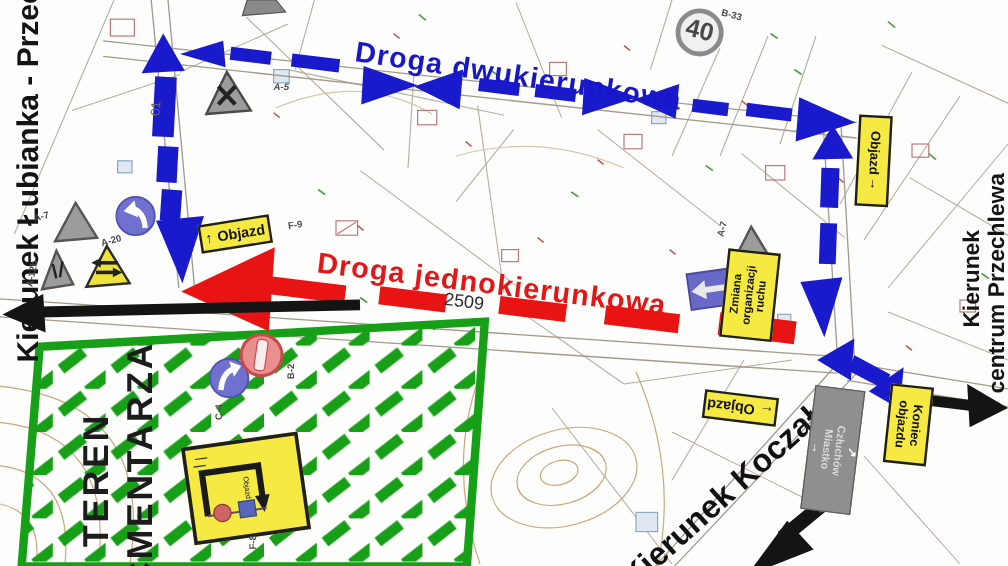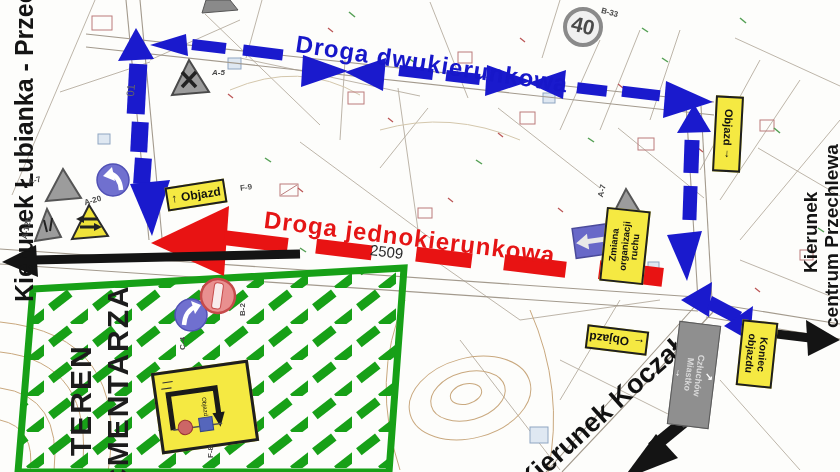--- a/index.html
+++ b/index.html
@@ -297,21 +297,21 @@
     <span style="writing-mode:vertical-rl;font-size:6px;font-weight:normal;">Objazd</span>
   </div>
 
   <div class="gsign" style="left:642px;top:354px;width:104px;height:42px;transform:rotate(97deg);">
     <span style="color:#fff;font-size:10px;">↗</span>
     <span>Człuchów</span>
     <span>Miastko</span>
     <span style="color:#fff;font-size:10px;">→</span>
   </div>
 
-  <div class="t code" style="left:212px;top:68px;font-style:italic;">A-5</div>
+  <div class="t code" style="left:228px;top:68px;font-style:italic;">A-5</div>
   <div class="t code" style="left:28px;top:176px;transform:rotate(-15deg);">A-7</div>
   <div class="t code" style="left:20px;top:238px;transform:rotate(-78deg);transform-origin:0 0;">A-12b</div>
   <div class="t code" style="left:84px;top:196px;transform:rotate(-15deg);">A-20</div>
   <div class="t code" style="left:240px;top:183px;transform:rotate(-8deg);">F-9</div>
   <div class="t code" style="left:238px;top:316px;transform:rotate(-90deg);transform-origin:0 0;">B-2</div>
   <div class="t code" style="left:178px;top:350px;transform:rotate(-90deg);transform-origin:0 0;">C-4</div>
   <div class="t code" style="left:206px;top:458px;transform:rotate(-90deg);transform-origin:0 0;">F-8</div>
   <div class="t code" style="left:601px;top:8px;transform:rotate(15deg);">B-33</div>
   <div class="t code" style="left:596px;top:196px;transform:rotate(-76deg);transform-origin:0 0;">A-7</div>
 

